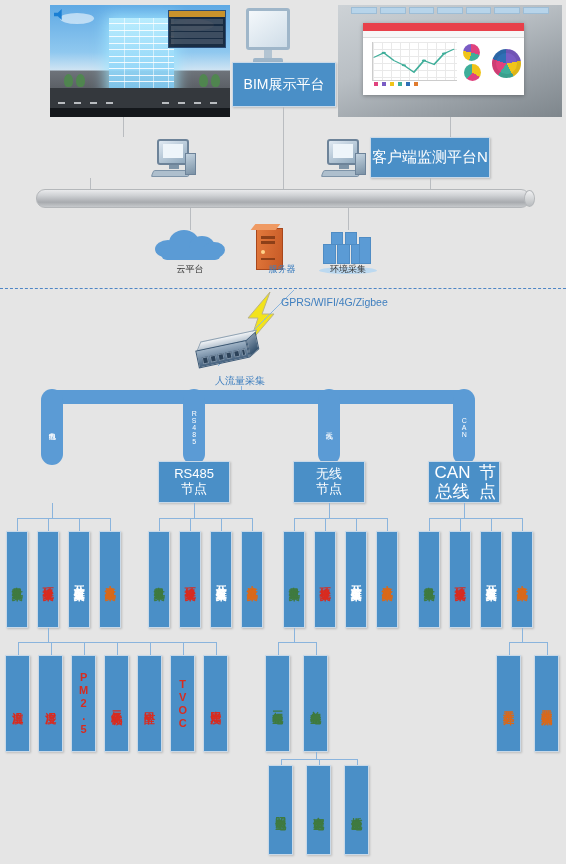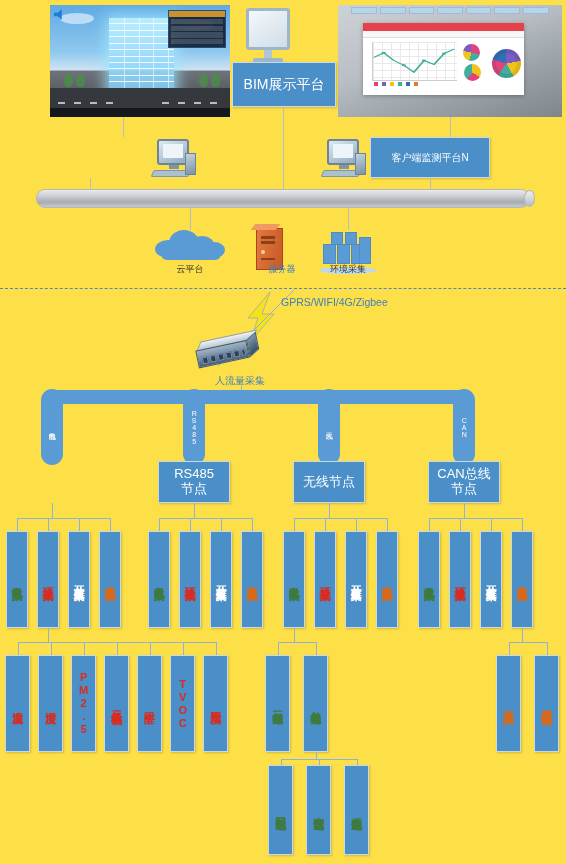--- a/index.html
+++ b/index.html
@@ -1,17 +1,17 @@
 <!DOCTYPE html>
 <html><head>
 <meta charset="utf-8">
 <style>
   html,body{margin:0;padding:0;background:#fff;}
   body{font-family:"Liberation Sans","DejaVu Sans",sans-serif;}
-  #stage{position:relative;width:566px;height:864px;overflow:hidden;background:#fde047;}
+  #stage{position:relative;width:566px;height:864px;overflow:hidden;background:#e5e5e5;}
 
   
   .box{position:absolute;background:#4a8fc7;border:1px solid #c9d9e8;
        box-shadow:1px 1px 2px rgba(0,0,0,.18);
        display:flex;align-items:center;justify-content:center;
        color:#fff;text-align:center;line-height:1.12;box-sizing:border-box;}
   .vtext{writing-mode:vertical-rl;text-orientation:upright;letter-spacing:1px;}
 
   
   .img-frame{position:absolute;overflow:hidden;}
@@ -221,21 +221,21 @@
   </div>
 
   <div class="pc" style="left:322px;top:139px;width:44px;height:42px;">
     <div class="m">
         <i></i>
       </div>
       <div class="st"></div>
       <div class="kb"></div>
       <div class="tw"></div>
   </div>
-  <div class="box" style="left:370px;top:137px;width:120px;height:41px;font-size:10px;">客户端监测平台N</div>
+  <div class="box" style="left:370px;top:137px;width:120px;height:41px;font-size:15px;">客户端监测平台N</div>
 
   <div class="ln v grey" style="left:90px;top:178px;height:14px;"></div>
   <div class="ln v grey" style="left:430px;top:178px;height:14px;"></div>
 
   <div class="pipe" style="left:36px;top:189px;width:494px;height:19px;"></div>
   <div class="pipe-cap" style="left:524px;top:190px;height:17px;"></div>
 
   <div class="ln v grey" style="left:190px;top:208px;height:22px;"></div>
   <div class="ln v grey" style="left:348px;top:208px;height:22px;"></div>
 
@@ -308,25 +308,25 @@
     <span class="vtext">无线</span>
   </div>
   <div class="pill" style="left:453px;top:389px;height:76px;">
     <span class="vtext">CAN</span>
   </div>
 
   <div class="box" style="left:158px;top:461px;width:72px;height:42px;font-size:13px;flex-direction:column;">
     <span>RS485</span>
     <span>节点</span>
   </div>
-  <div class="box" style="left:293px;top:461px;width:72px;height:42px;font-size:13px;">
+  <div class="box" style="left:293px;top:461px;width:72px;height:42px;font-size:13px;flex-direction:column;">
     <span>无线</span>
     <span>节点</span>
   </div>
-  <div class="box" style="left:428px;top:461px;width:72px;height:42px;font-size:13px;flex-direction:column;">
+  <div class="box" style="left:428px;top:461px;width:72px;height:42px;font-size:17px;">
     <span>CAN总线</span>
     <span>节点</span>
   </div>
 
   <div id="fanouts">
       <div class="ln" style="left: 52px; top: 503px; width: 1px; height: 15px;"></div>
       <div class="ln" style="left: 17px; top: 518px; width: 93px; height: 1px;"></div>
       <div class="ln" style="left: 17px; top: 518px; width: 1px; height: 13px;"></div>
       <div class="ln" style="left: 48px; top: 518px; width: 1px; height: 13px;"></div>
       <div class="ln" style="left: 79px; top: 518px; width: 1px; height: 13px;"></div>

